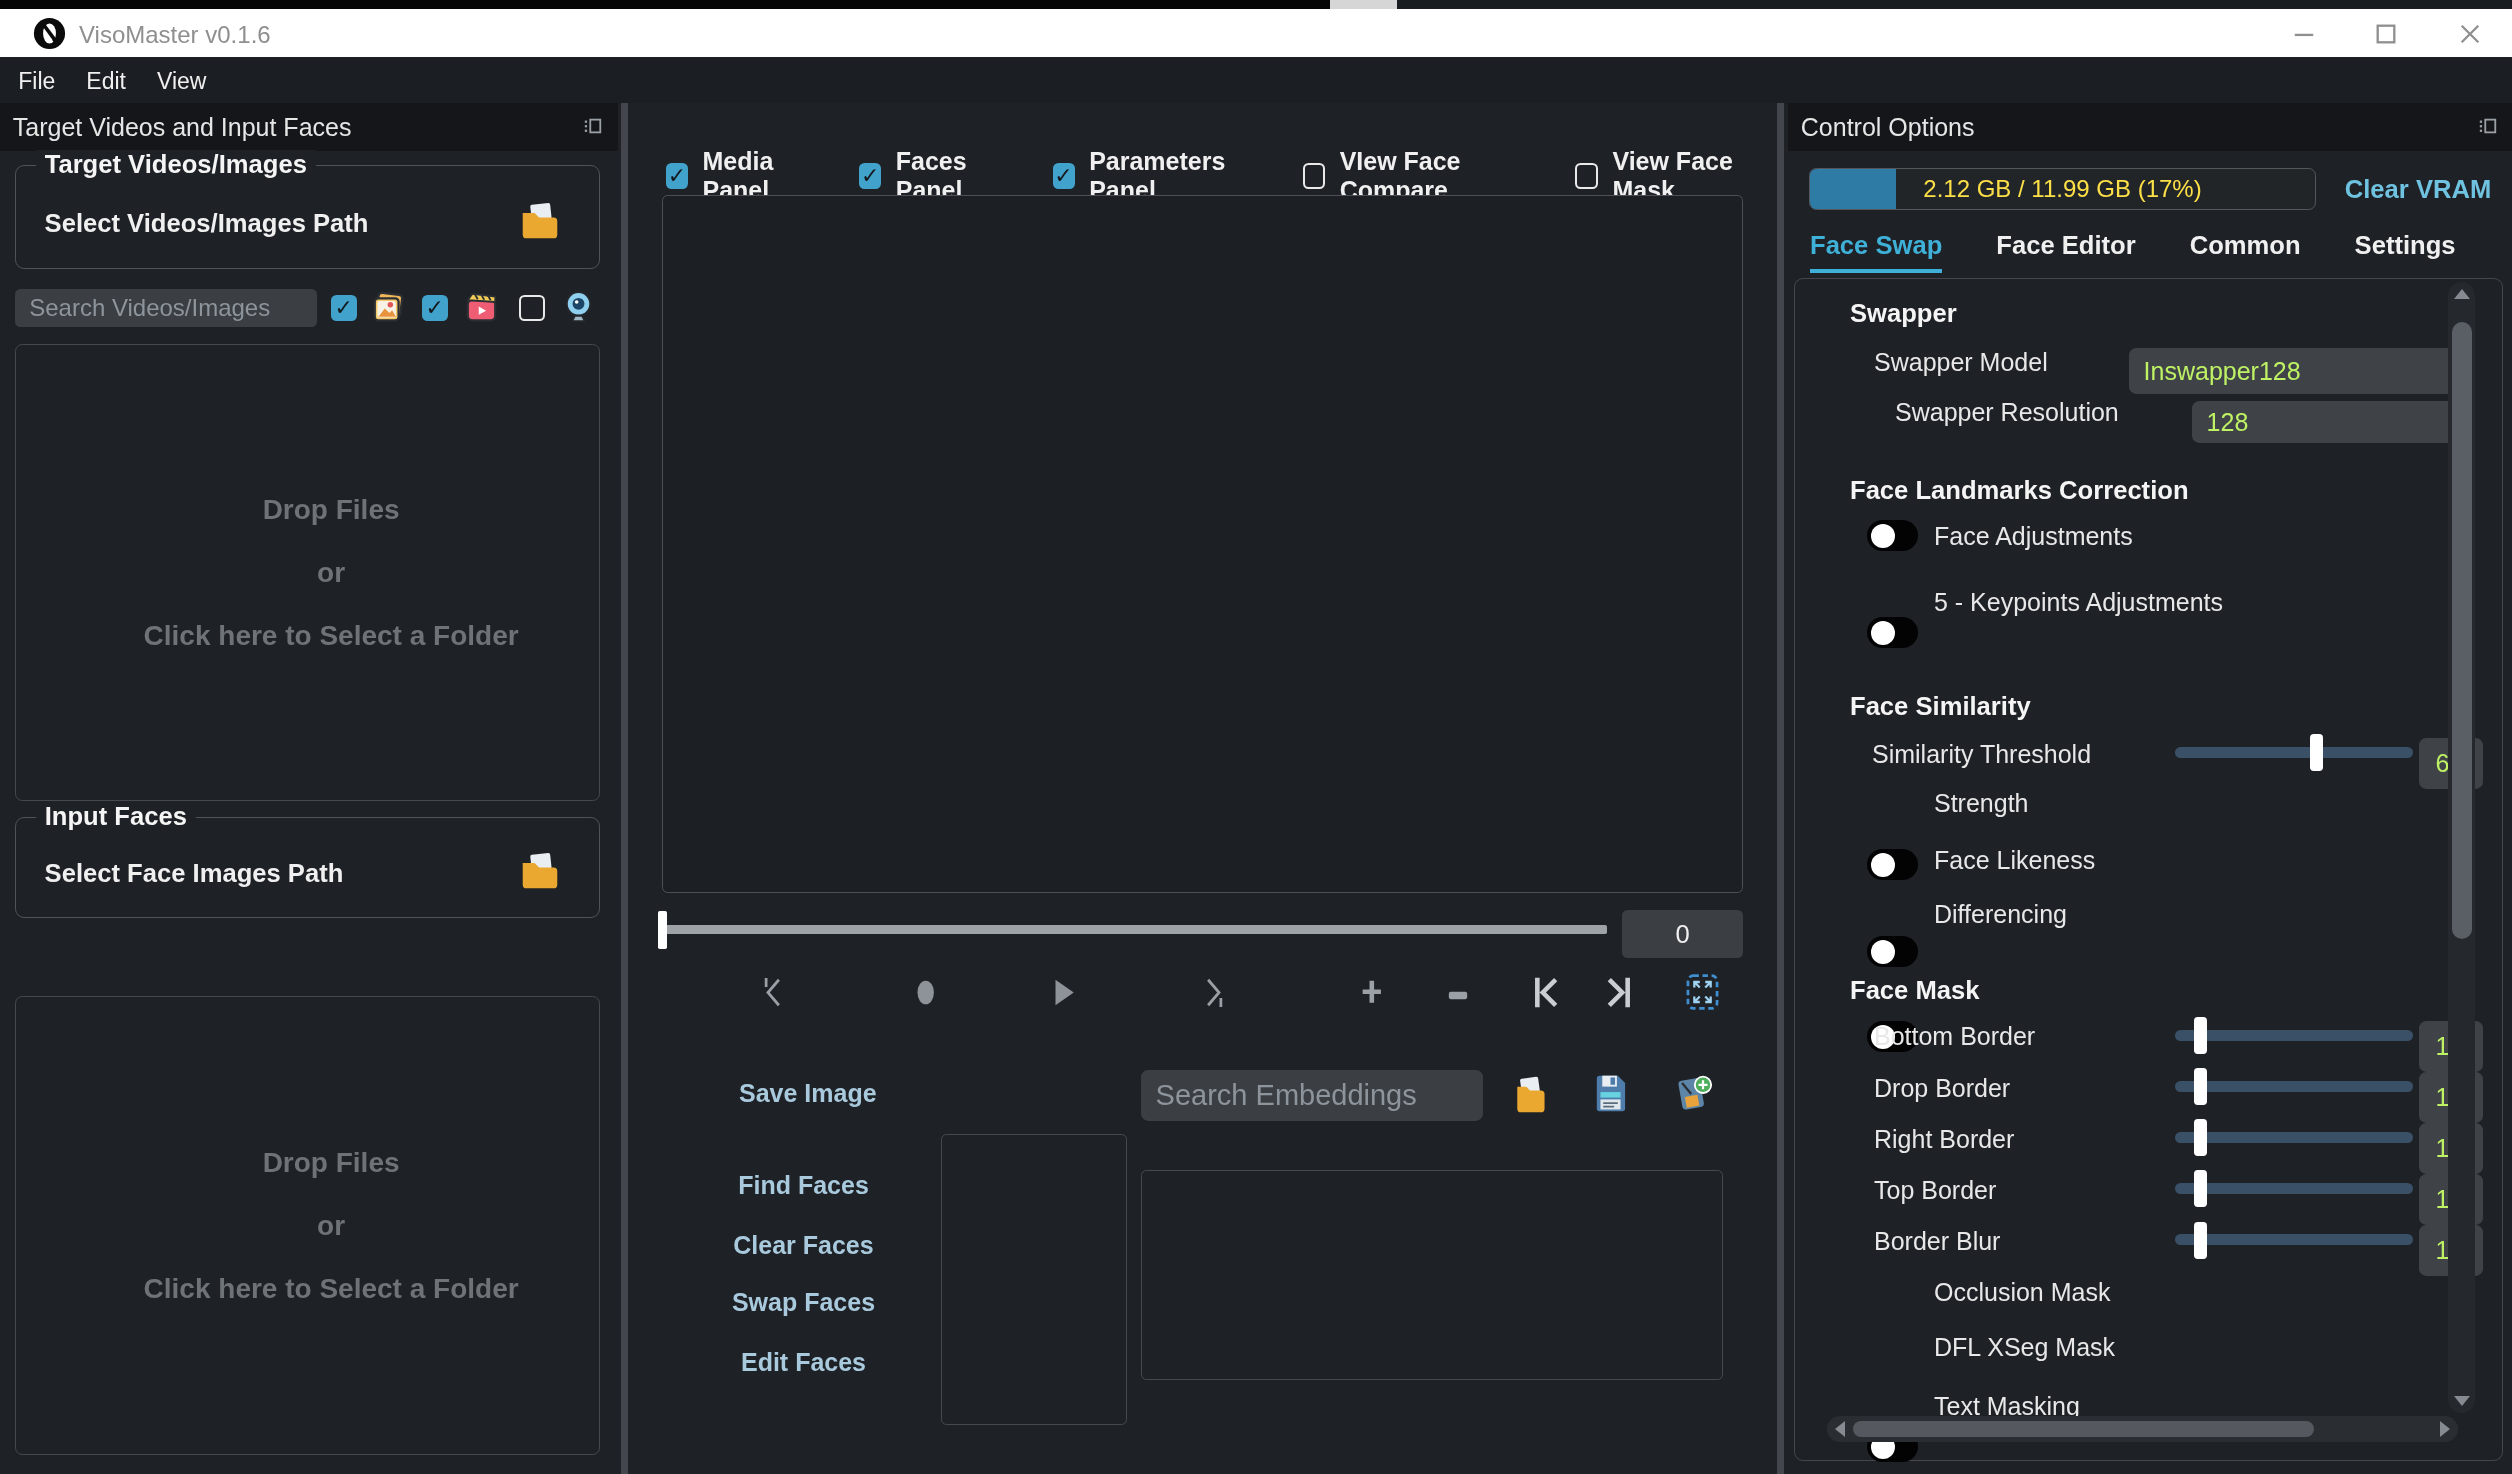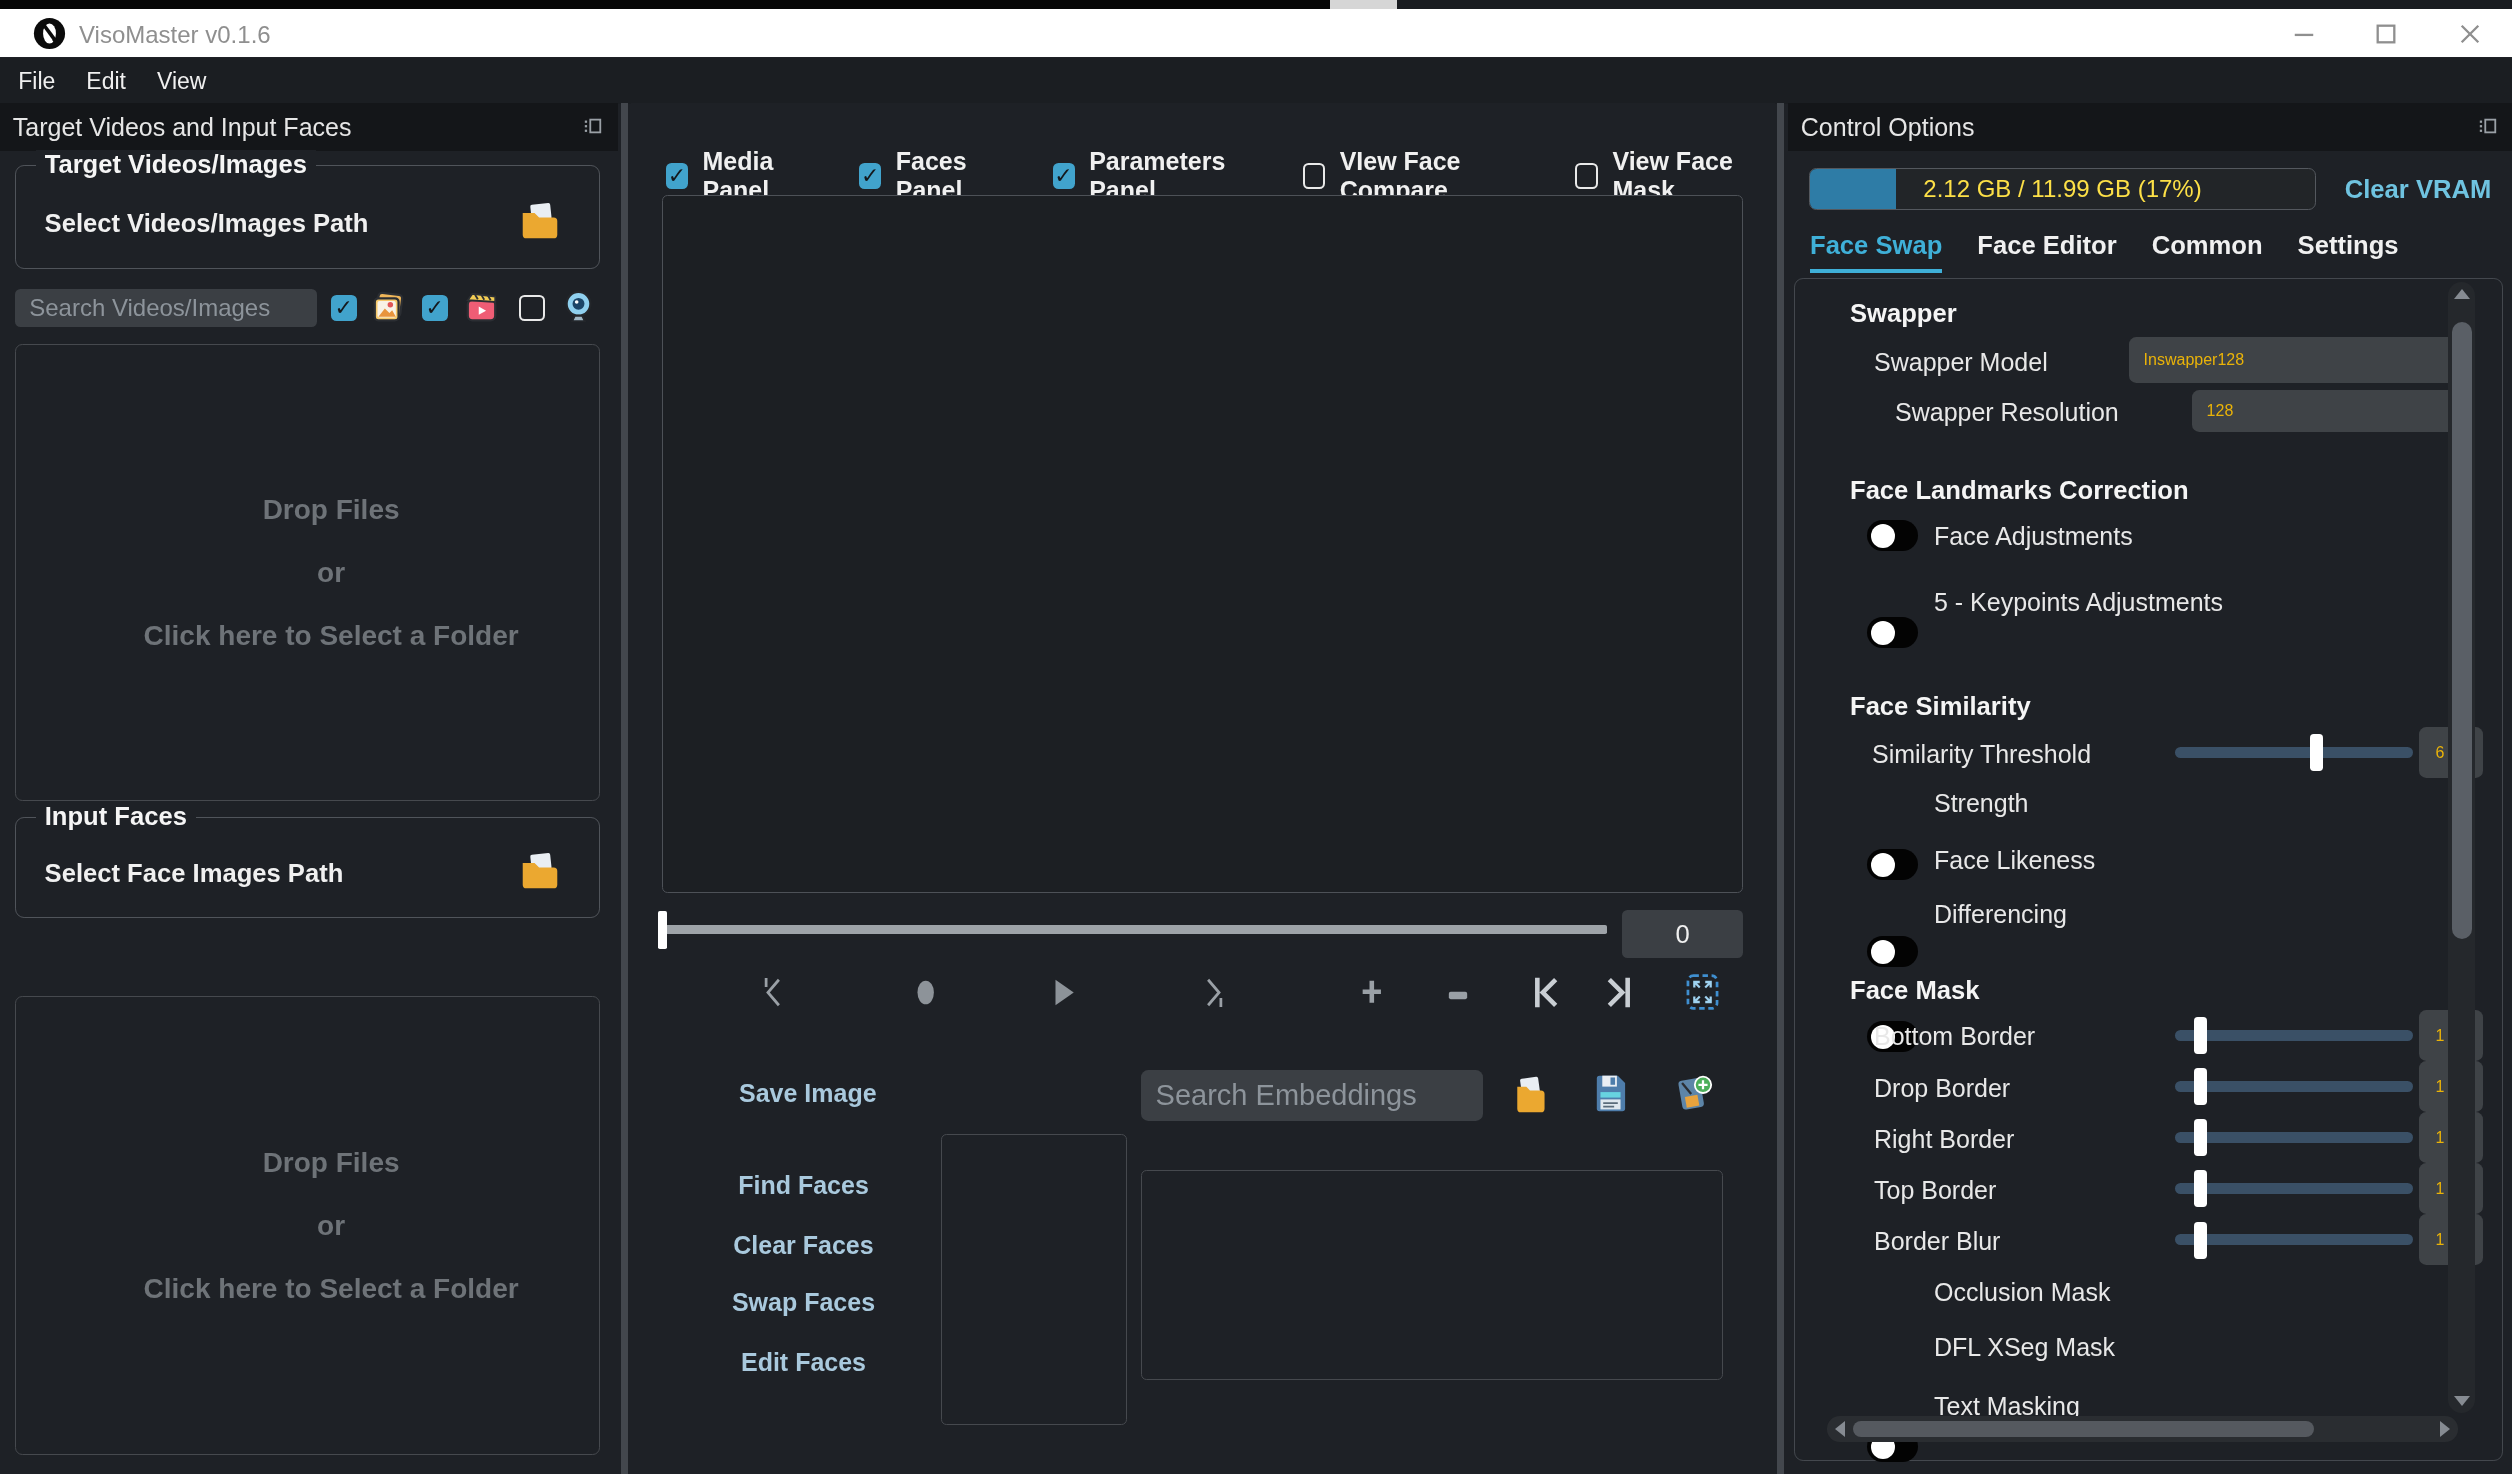--- a/index.html
+++ b/index.html
@@ -65,28 +65,28 @@
   .action-text { font-size:25px; font-weight:700; color:#a9c9dd; cursor:pointer; }
   .empty-box { border:1.8px solid #46494e; border-radius:5.5px; }
 
   
   .vram-bar { border:1.8px solid #54585e; border-radius:7.3px; background:#222528; overflow:hidden; }
   .vram-fill { position:absolute; left:0; top:0; height:100%; background:#2e7ca6; }
   .vram-text { position:absolute; left:0; top:0; width:100%; height:100%; display:flex;
     align-items:center; justify-content:center; font-size:24px; color:#fde047; }
   .clear-vram { font-size:25.6px; font-weight:700; color:#6fc3e0; cursor:pointer;
     display:flex; align-items:center; justify-content:center; }
-  .tabs { display:flex; gap:35px; }
+  .tabs { display:flex; gap:54px; }
   .tab { font-size:25.6px; font-weight:700; color:#f0f0f0; padding-bottom:9.1px; cursor:pointer; }
   .tab.active { color:#3fb0d8; border-bottom:4.6px solid #3fb0d8; }
 
   .section-title { font-size:25.6px; font-weight:700; color:#f5f5f5; }
   .row-label { font-size:25px; font-weight:500; color:#e8e8e8; }
-  .vfield { background:#3f4347; border-radius:7.3px; color:#eab308; font-size:16px;
-    display:flex; align-items:center; padding-left:14.6px; cursor:pointer; }
+  .vfield { background:#3f4347; border-radius:7.3px; color:#bef264; font-size:25px;
+    display:flex; align-items:center; padding-left:14.6px; cursor:pointer;margin-top:11px; }
   .toggle { width:51px; height:31px; background:#030303; border-radius:15.5px; position:relative; cursor:pointer; }
   .toggle .knob { position:absolute; left:3.7px; top:3.7px; width:24px; height:24px; border-radius:50%; background:#ffffff; }
   .rslider-track { height:11px; background:#3a5066; border-radius:5.5px; cursor:pointer; }
   .rslider-handle { width:12.8px; height:37px; background:#ffffff; border-radius:3.7px; cursor:grab; }
 
   .v-scroll { width:27.4px; background:#25282c; border-radius:13.7px; z-index:5; }
   .v-thumb { position:absolute; left:3.7px; width:20px; background:#5a5f66; border-radius:10px; cursor:grab; }
   .h-scroll { height:25.6px; background:#2a2d31; border-radius:12.8px; z-index:5; }
   .h-thumb { position:absolute; top:4.6px; height:16.4px; background:#55595f; border-radius:8.2px; cursor:grab; }
   .arr-up { width:0; height:0; border-left:8.2px solid transparent; border-right:8.2px solid transparent; border-bottom:10px solid #868b92; }

